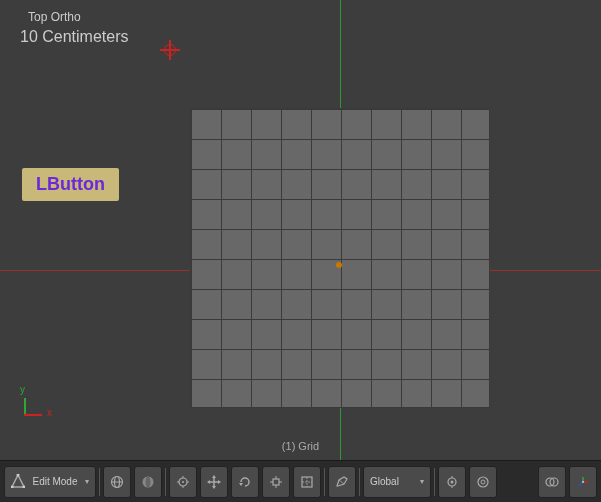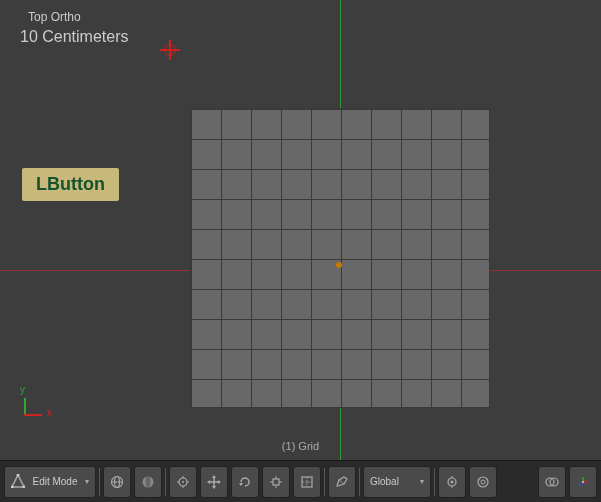--- a/index.html
+++ b/index.html
@@ -127,21 +127,21 @@
       font-size: 16px;
       pointer-events: none;
     }
 
     
     #lbutton-tooltip {
       position: absolute;
       left: 22px;
       top: 168px;
       background: #c8b87a;
-      color: #14532d;
+      color: #6d28d9;
       font-size: 18px;
       font-weight: bold;
       padding: 6px 14px;
       border-radius: 2px;
     }
 
     
     .axis-widget {
       position: absolute;
       bottom: 36px;

